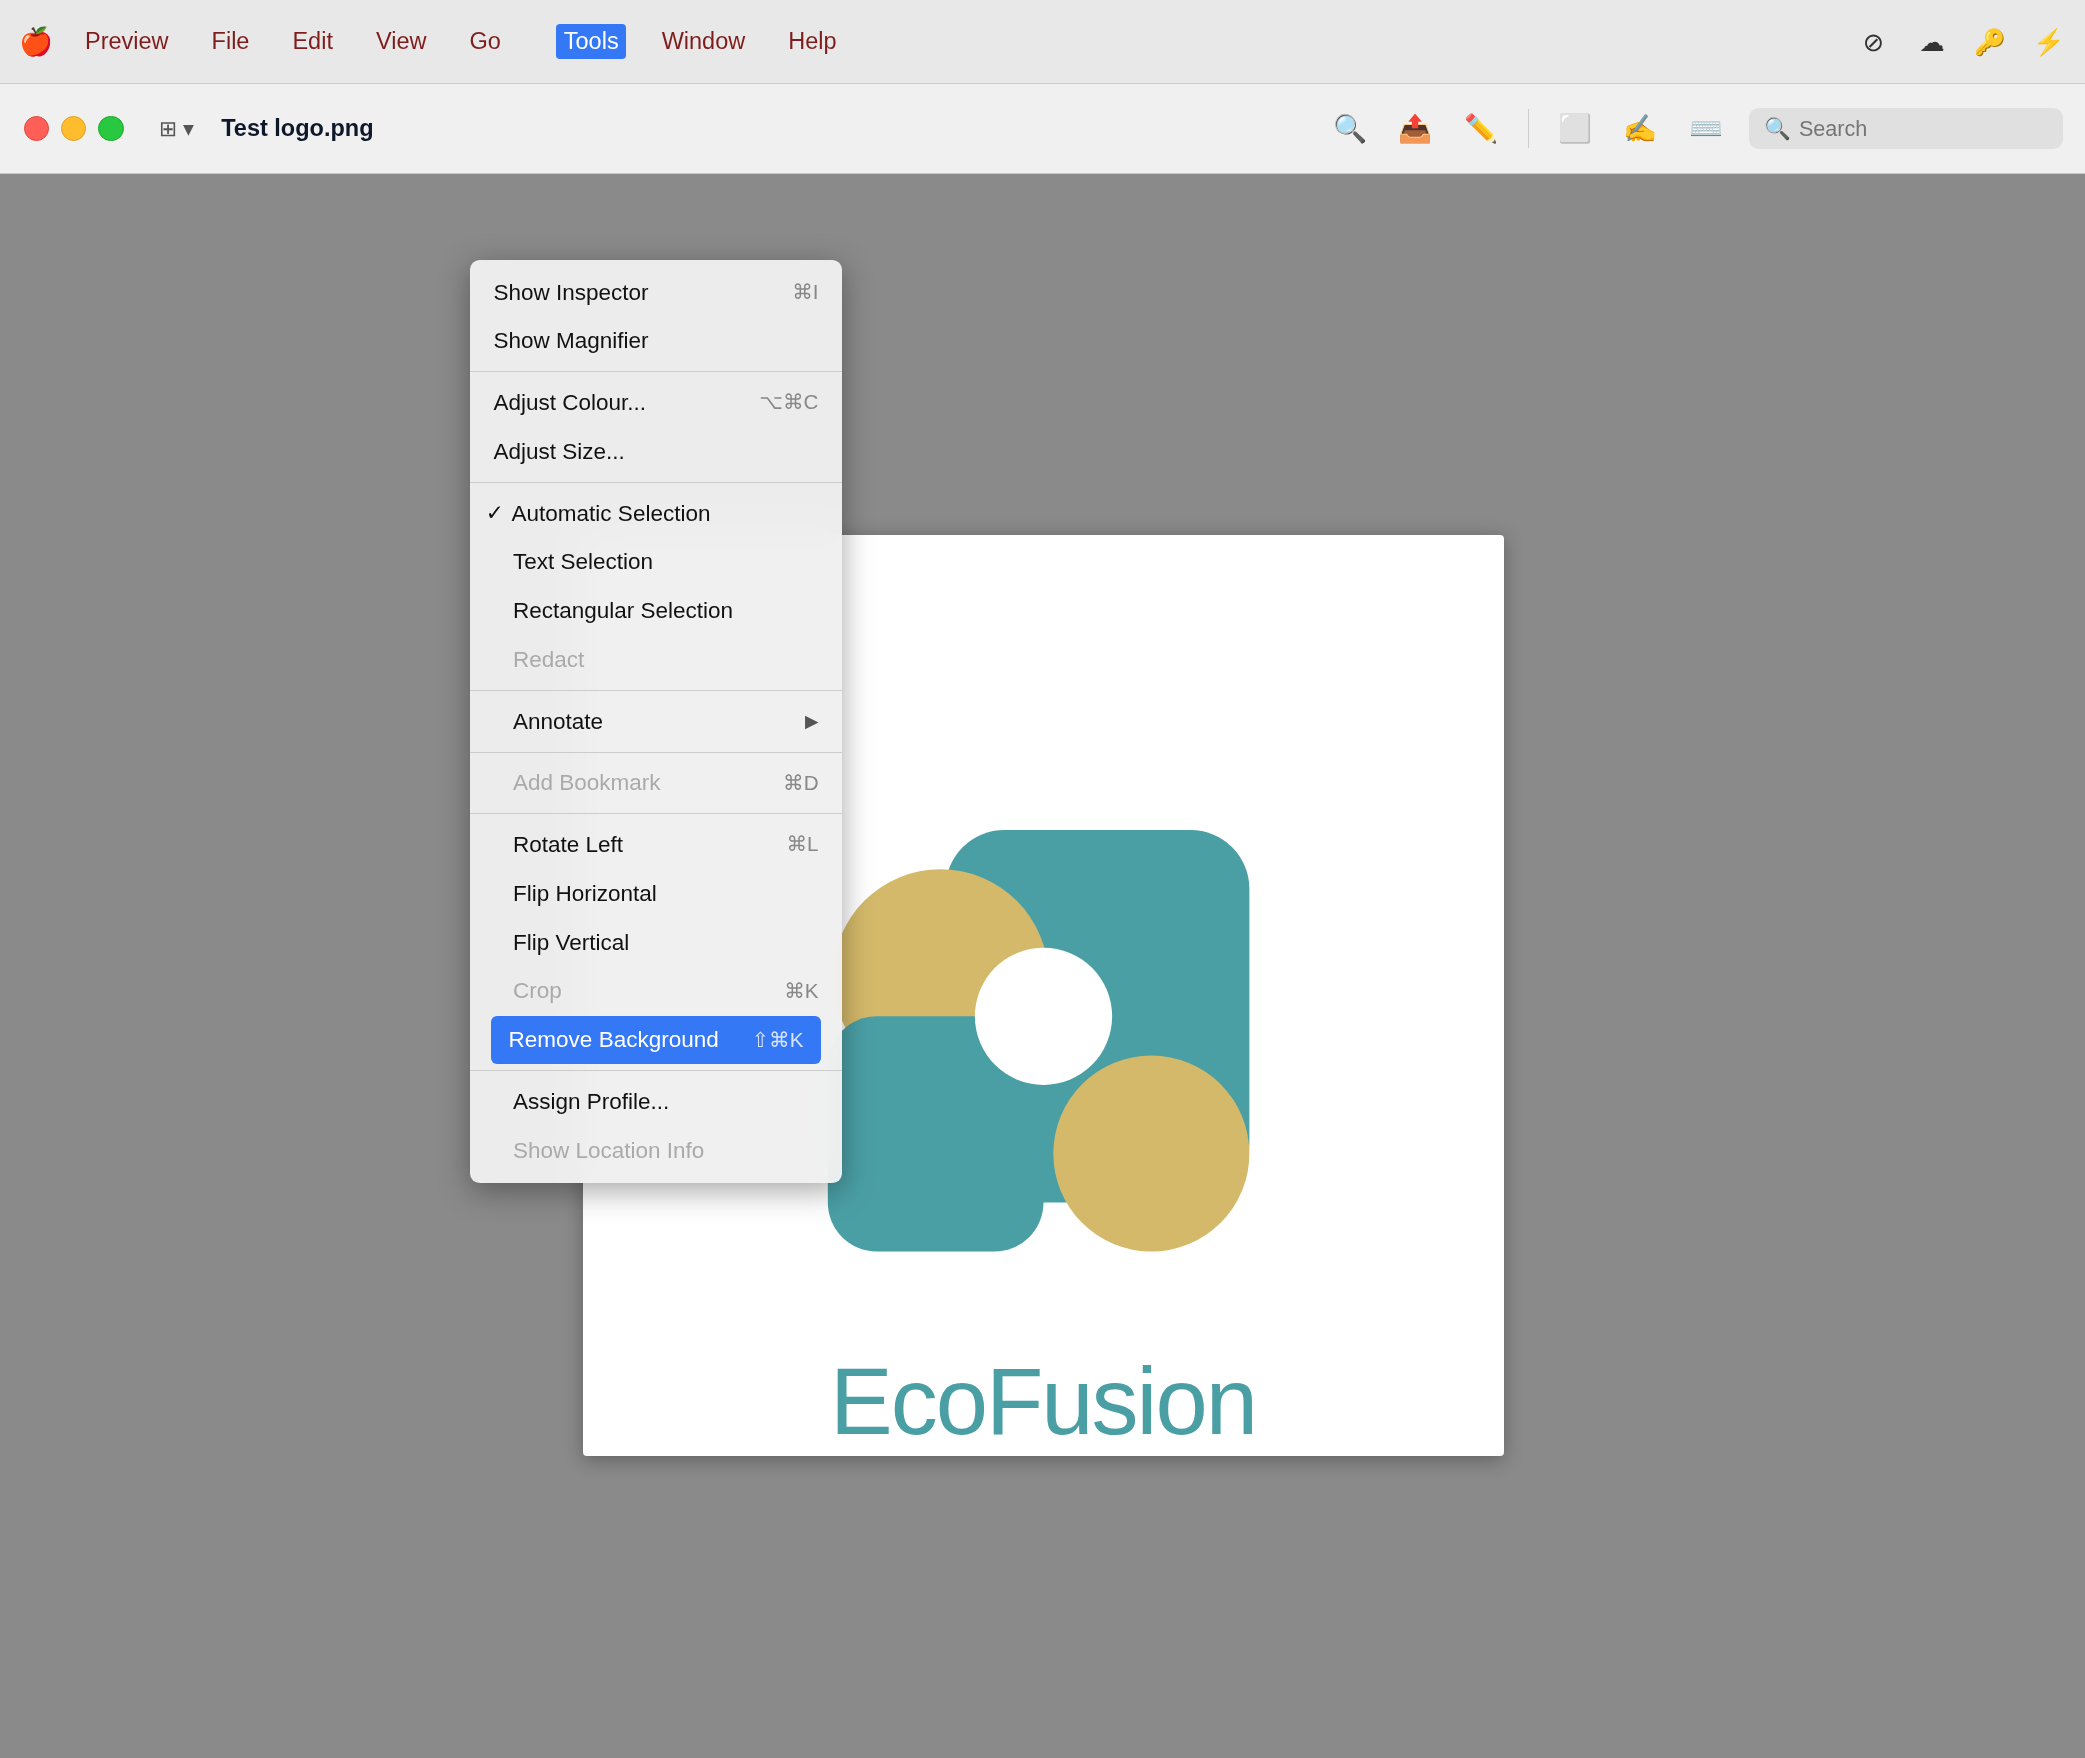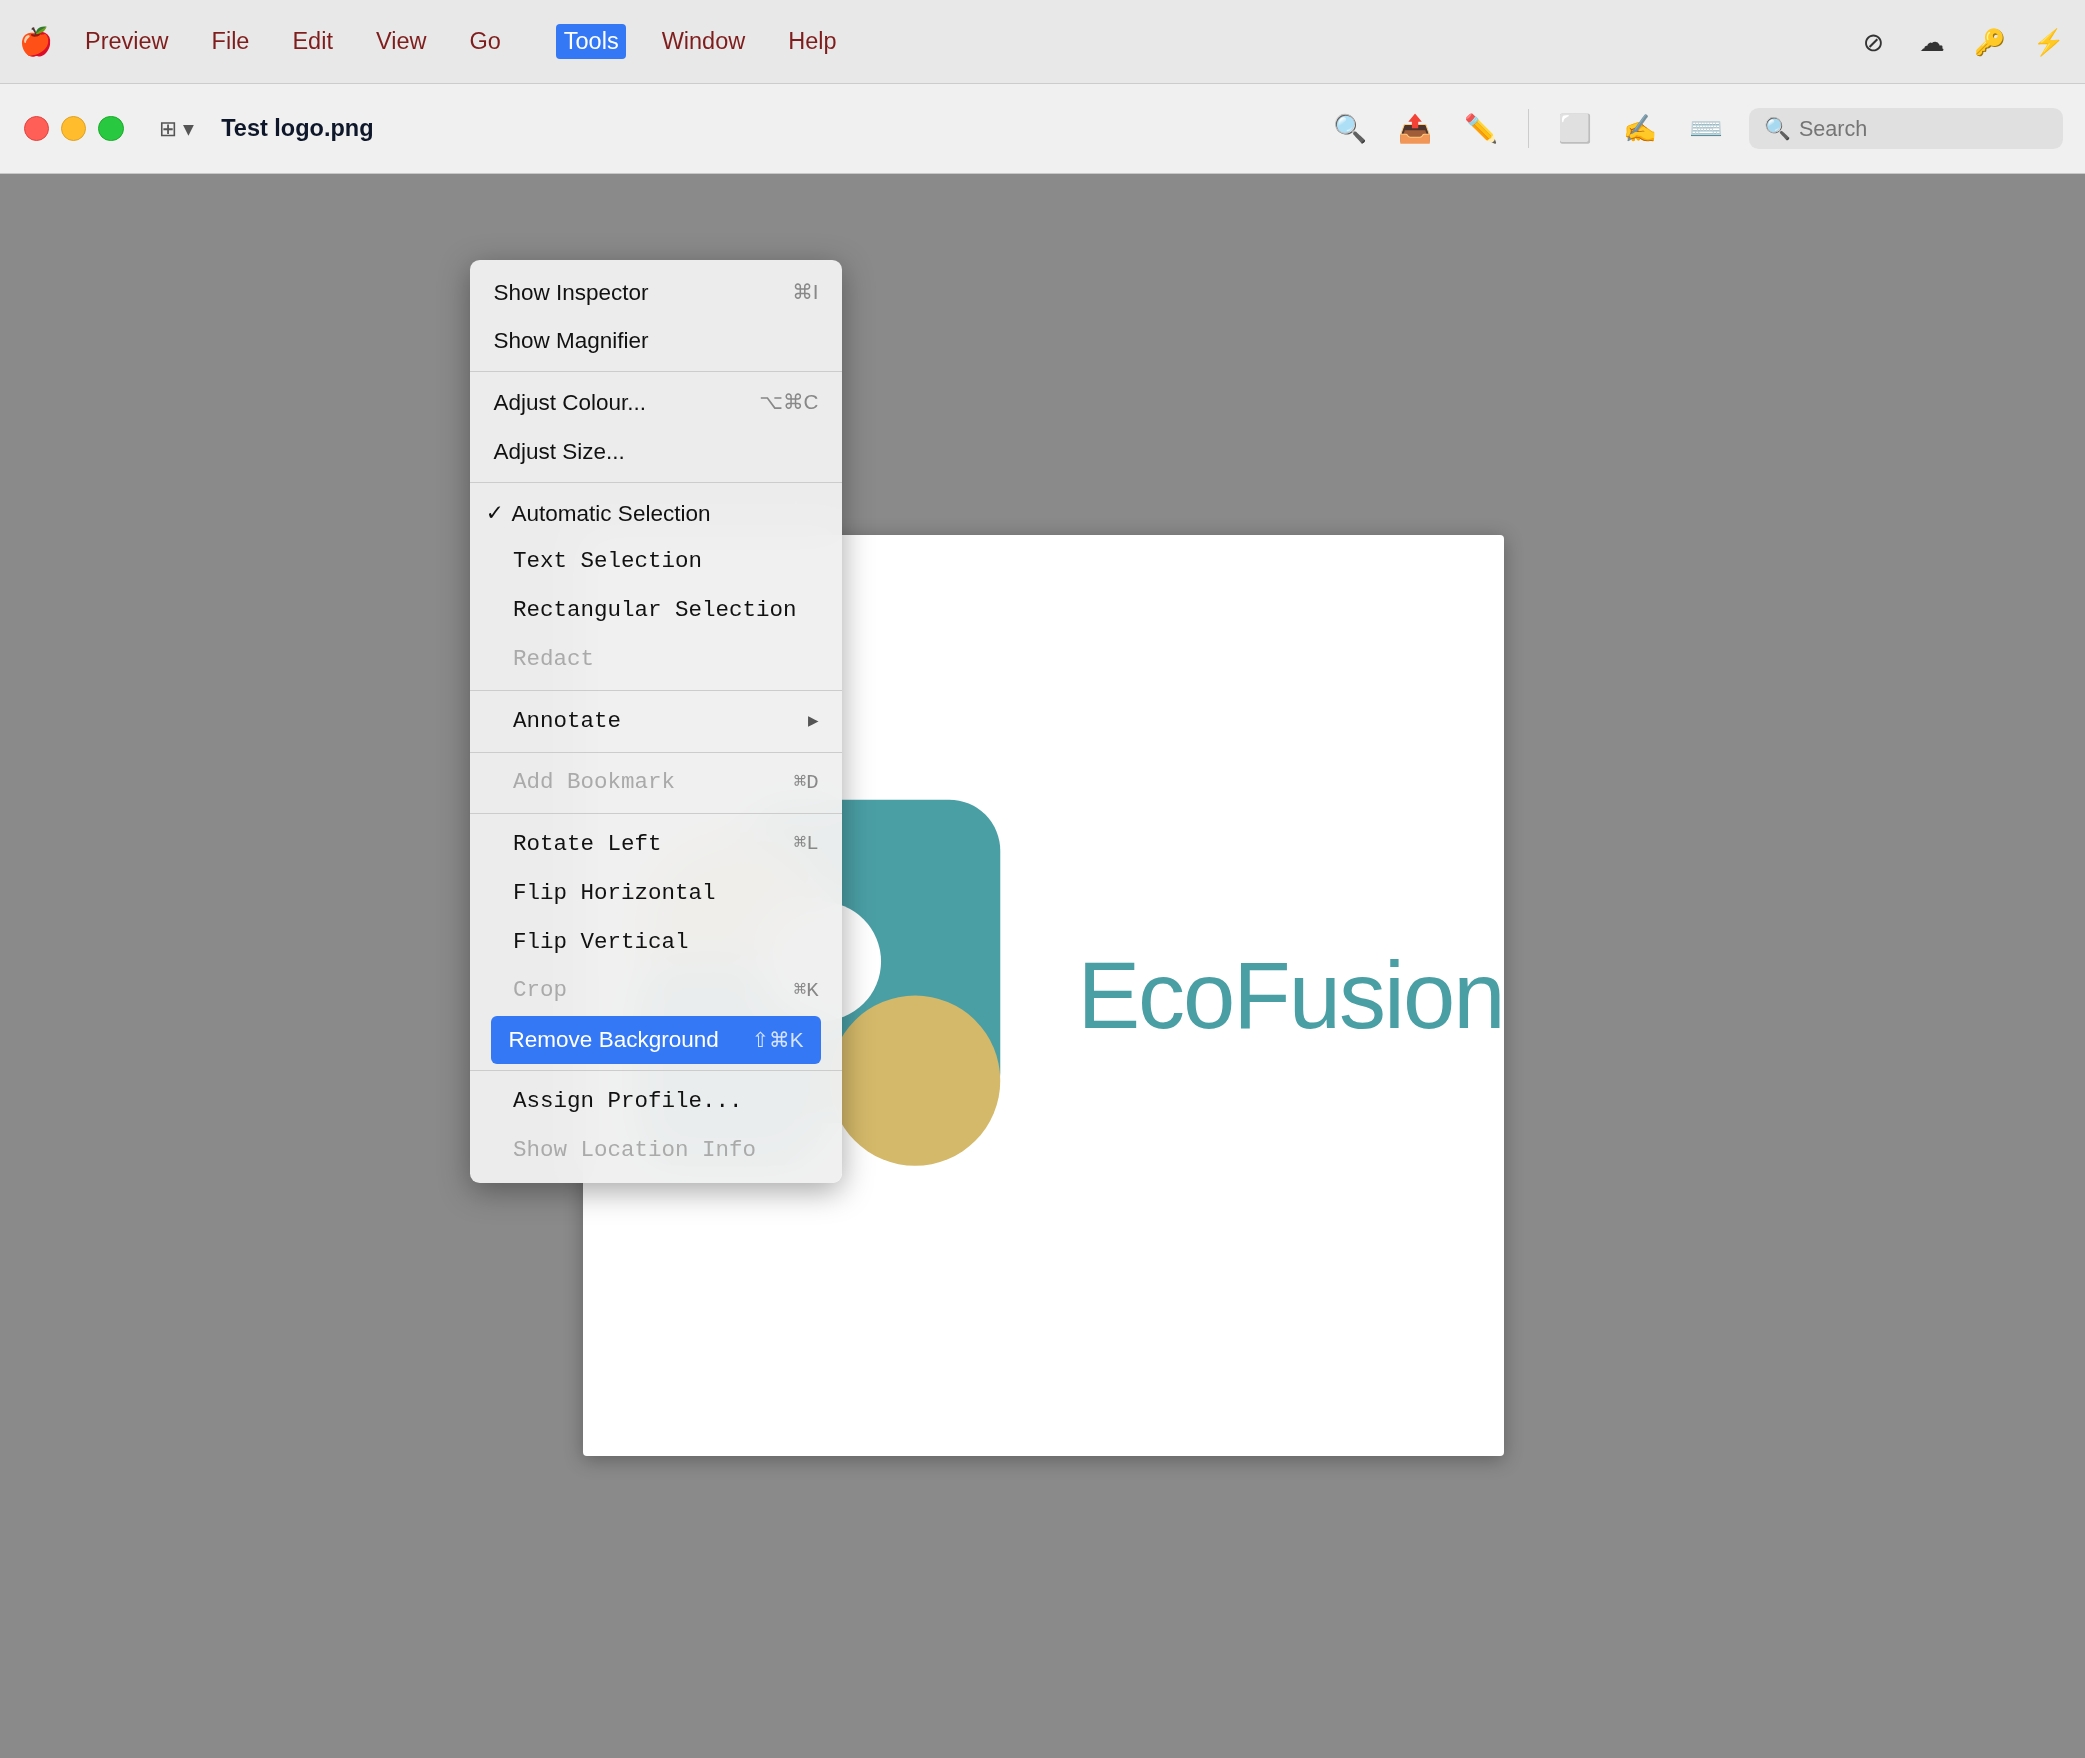--- a/index.html
+++ b/index.html
@@ -152,22 +152,23 @@
       justify-content: center;
       position: relative;
       margin-top: 59px;
     }
 
     
     .logo-area {
       width: 100%;
       height: 100%;
       display: flex;
-      align-items: center;
-      justify-content: center;
+      flex-direction: column;
+      align-items: center;
+      justify-content: flex-end;
       gap: 18px;
     }
 
     .logo-svg-container {
       width: 549px;
       height: 549px;
     }
 
     .logo-text-brand {
       font-size: 94px;
@@ -205,21 +206,20 @@
       color: white;
       border-radius: 5.9px;
       margin: 0 21px;
       padding: 9.8px 17.6px;
     }
     .menu-item.disabled {
       color: #aaa;
     }
     .menu-item.has-check {
       padding-left: 43px;
-      font-family: Liberation Mono, monospace;
     }
     .menu-shortcut {
       color: #888;
       font-size: 20.6px;
       margin-left: 15.7px;
     }
     .menu-item.highlighted .menu-shortcut {
       color: rgba(255,255,255,0.8);
     }
     .menu-separator {

